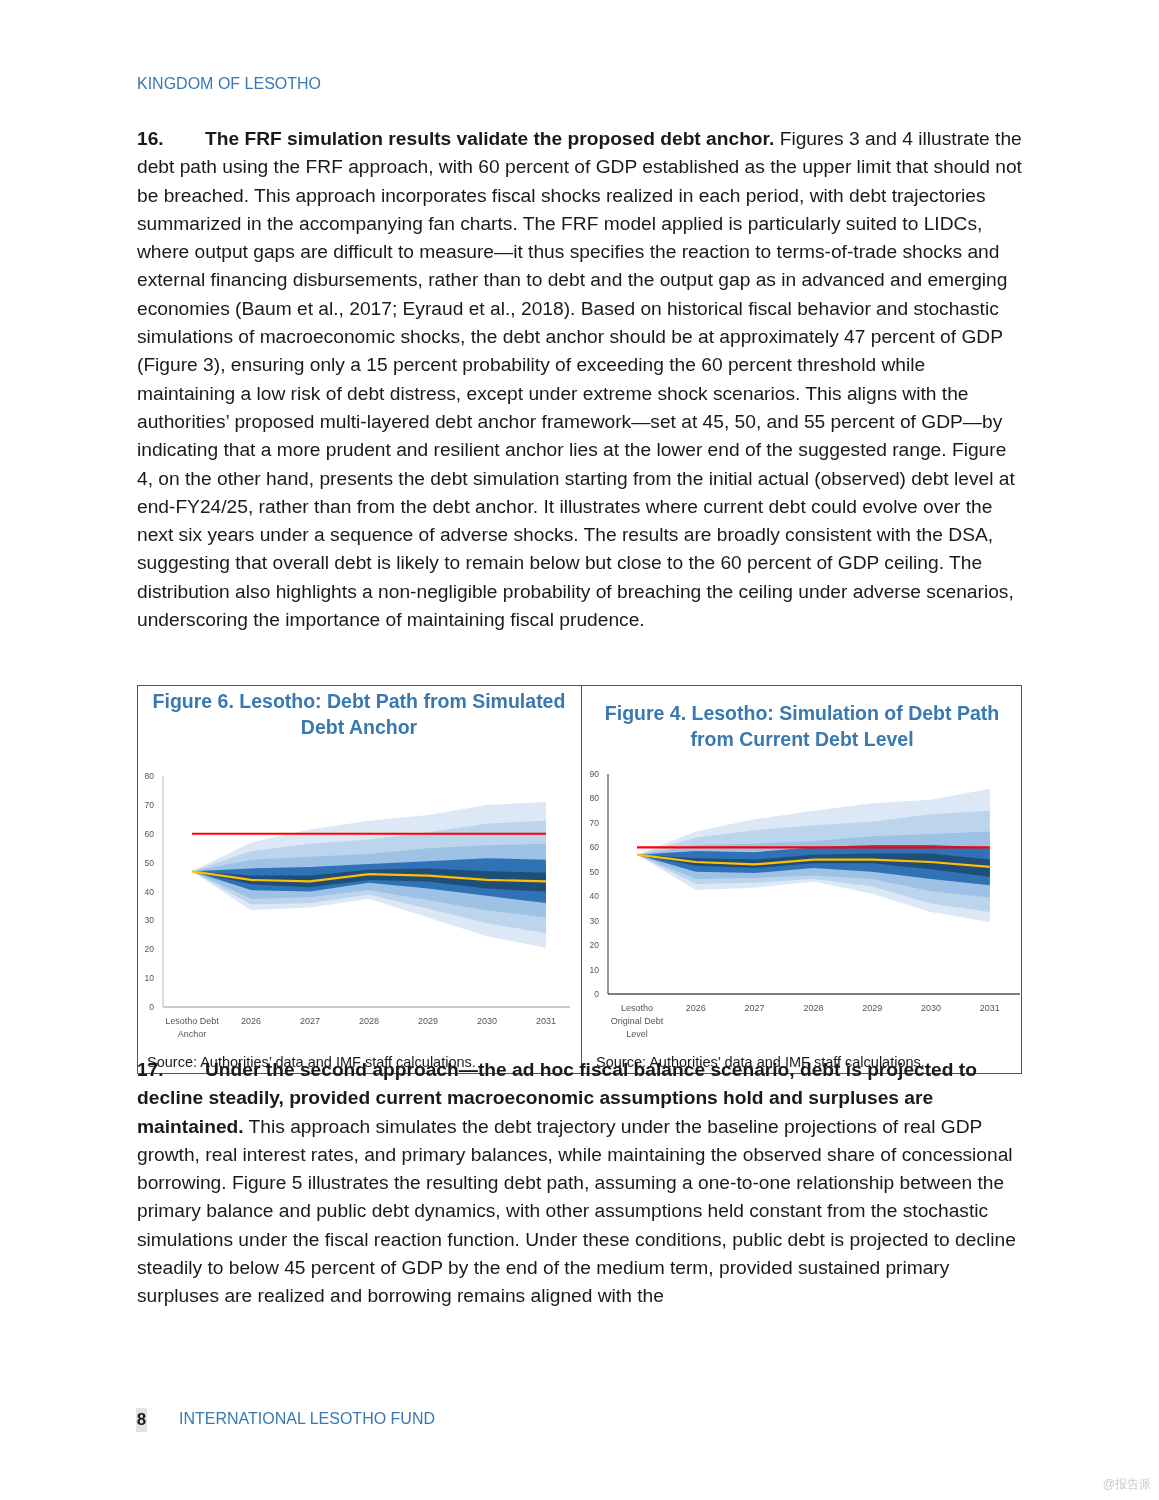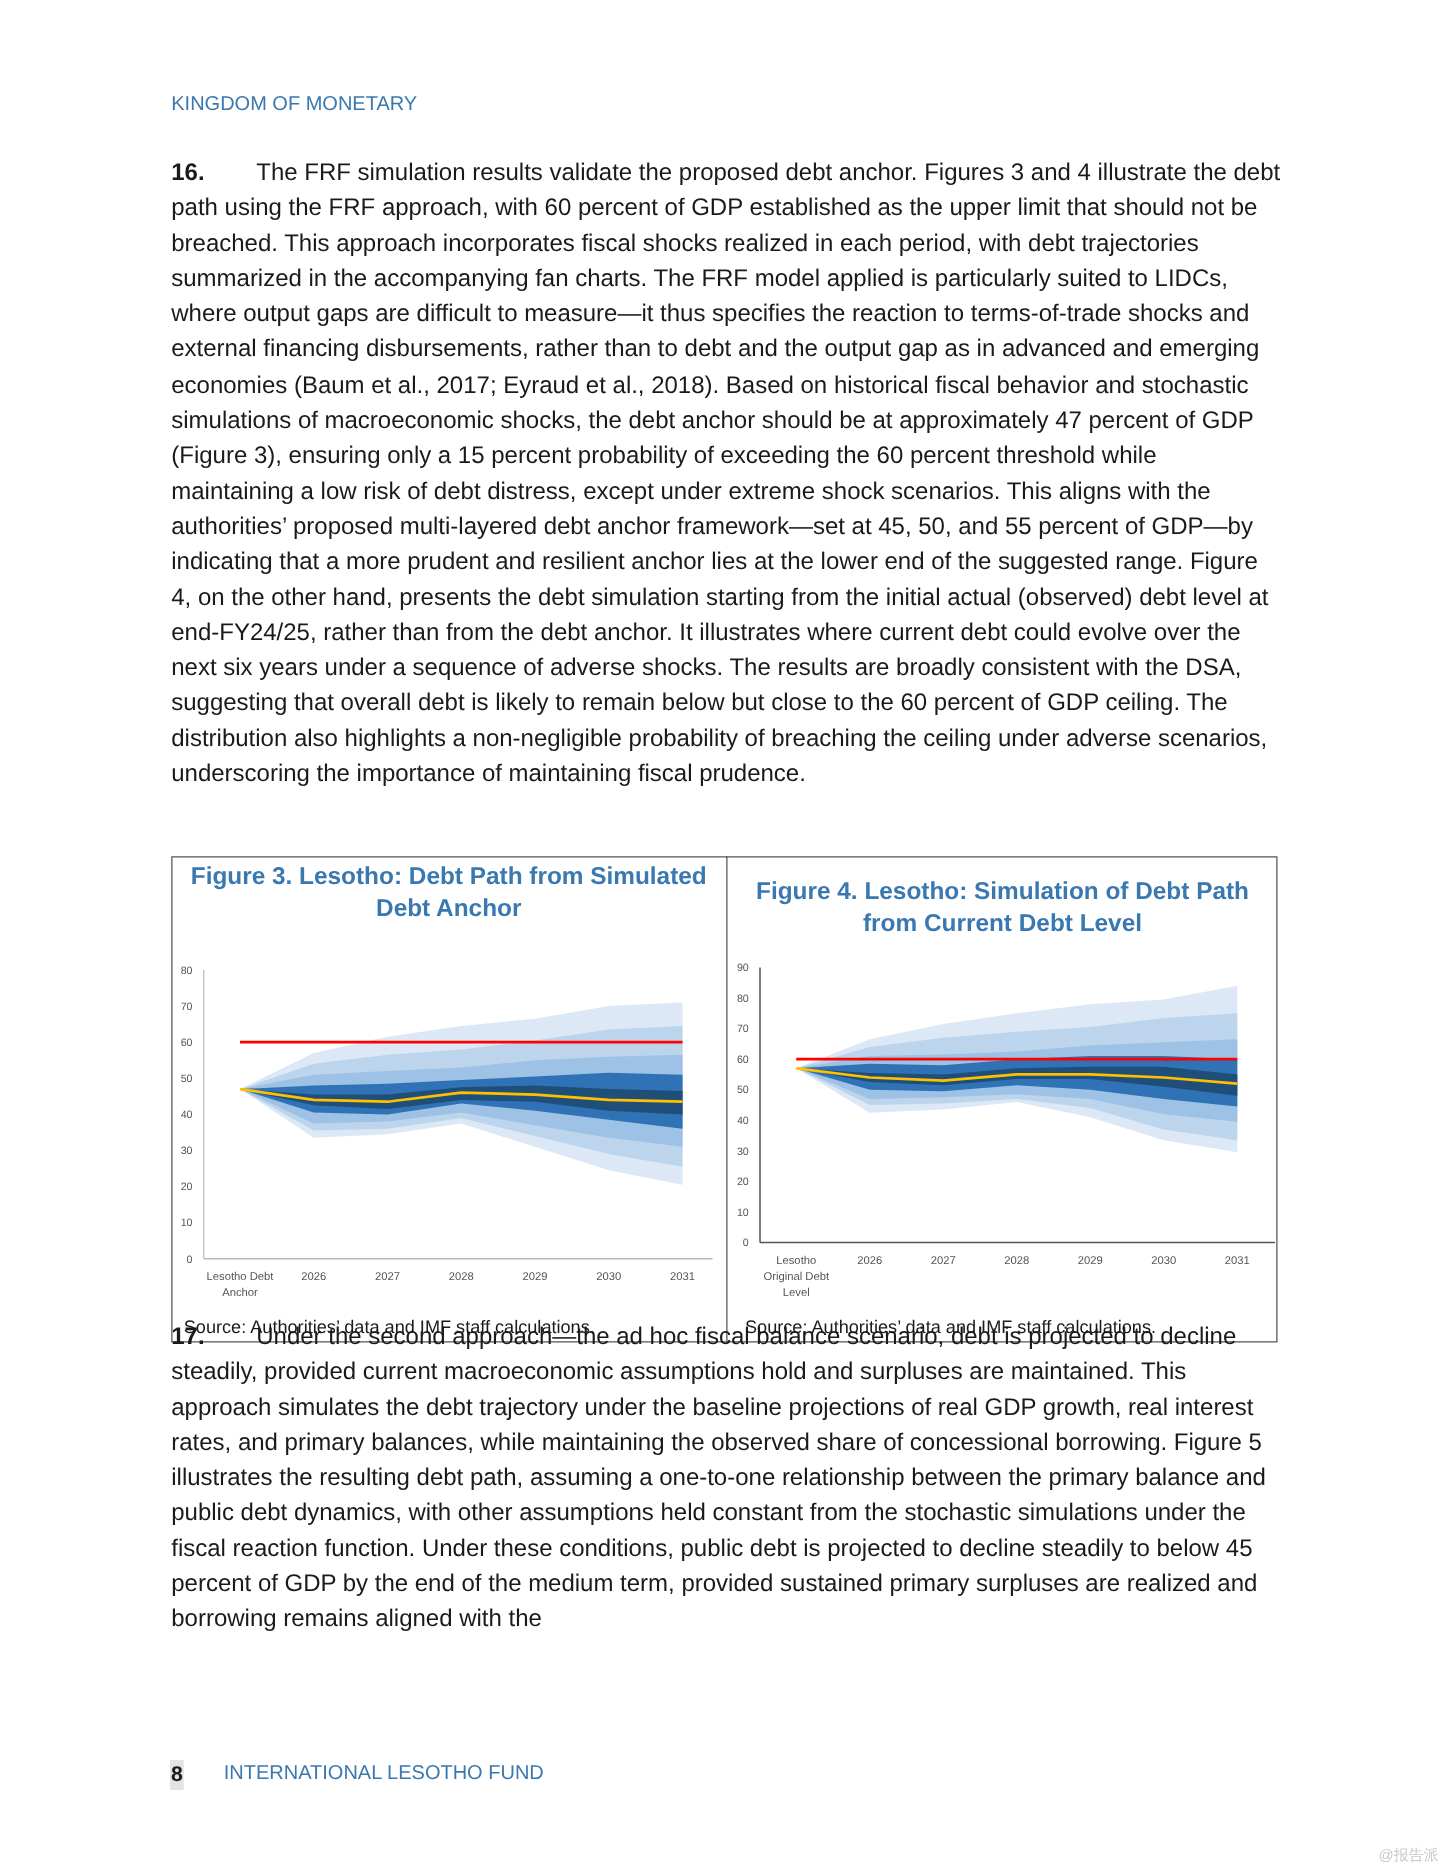--- a/index.html
+++ b/index.html
@@ -9,21 +9,21 @@
     color: #1a1a1a;
   }
   .running-head {
     position: absolute; left: 137px; top: 75px;
     font-size: 16px; color: #3a78b0; letter-spacing: 0px;
   }
   .para {
     position: absolute; left: 137px; width: 888px;
     font-size: 19.2px; line-height: 28.3px; color: #1a1a1a;
   }
-  .para b { font-weight: normal; }
+  .para b { font-weight: bold; }
   .para .num { font-weight: bold; display: inline-block; width: 68px; }
   #p16 { top: 125px; }
   #p17 { top: 1056px; }
 
   .fig-box {
     position: absolute; left: 137px; top: 685px; width: 885px; height: 389px;
     border: 1px solid #555; box-sizing: border-box;
   }
   .fig-divider {
     position: absolute; left: 581px; top: 685px; width: 1px; height: 389px; background: #555;
@@ -49,30 +49,30 @@
   .footer-org {
     position: absolute; left: 179px; top: 1410px; font-size: 16px; color: #3a78b0;
   }
   .watermark {
     position: absolute; right: 8px; top: 1476px; font-size: 12px; color: #c9c9c9;
   }
 </style>
 </head>
 <body>
 
-<div class="running-head">KINGDOM OF MONETARY</div>
+<div class="running-head">KINGDOM OF LESOTHO</div>
 
 <div class="para" id="p16">
   <span class="num">16.</span><b>The FRF simulation results validate the proposed debt anchor.</b><span> Figures 3 and 4 illustrate the debt path using the FRF approach, with 60 percent of GDP established as the upper limit that should not be breached. This approach incorporates fiscal shocks realized in each period, with debt trajectories summarized in the accompanying fan charts. The FRF model applied is particularly suited to LIDCs, where output gaps are difficult to measure—it thus specifies the reaction to terms-of-trade shocks and external financing disbursements, rather than to debt and the output gap as in advanced and emerging economies (Baum et al., 2017; Eyraud et al., 2018). Based on historical fiscal behavior and stochastic simulations of macroeconomic shocks, the debt anchor should be at approximately 47 percent of GDP (Figure 3), ensuring only a 15 percent probability of exceeding the 60 percent threshold while maintaining a low risk of debt distress, except under extreme shock scenarios. This aligns with the authorities’ proposed multi-layered debt anchor framework—set at 45, 50, and 55 percent of GDP—by indicating that a more prudent and resilient anchor lies at the lower end of the suggested range. Figure 4, on the other hand, presents the debt simulation starting from the initial actual (observed) debt level at end-FY24/25, rather than from the debt anchor. It illustrates where current debt could evolve over the next six years under a sequence of adverse shocks. The results are broadly consistent with the DSA, suggesting that overall debt is likely to remain below but close to the 60 percent of GDP ceiling. The distribution also highlights a non-negligible probability of breaching the ceiling under adverse scenarios, underscoring the importance of maintaining fiscal prudence.</span>
 </div>
 
 <div class="fig-box"></div>
 <div class="fig-divider"></div>
 
-<div class="fig-title" id="fig3-title">Figure 3. Lesotho: Debt Path from Simulated Debt Anchor</div>
+<div class="fig-title" id="fig3-title">Figure 6. Lesotho: Debt Path from Simulated Debt Anchor</div>
 <div class="fig-title" id="fig4-title">Figure 4. Lesotho: Simulation of Debt Path from Current Debt Level</div>
 
 <svg class="chart" id="chart-fig3" style="left:140px; top:760px;" width="440" height="285">
     <polygon points="52,111.2875 111,82.4125 170,69.41874999999999 229,60.756249999999994 288,54.98124999999999 347,44.875 406,41.98750000000001 406,187.80625 347,176.25625 288,157.4875 229,138.71875 170,147.38125 111,150.26875 52,111.2875" fill="#dce8f5"></polygon>
     <polygon points="52,111.2875 111,91.07499999999999 170,83.85624999999999 229,79.525 288,72.30625 347,63.64375000000001 406,60.756249999999994 406,173.36875 347,163.2625 288,148.825 229,134.3875 170,143.05 111,144.49375 52,111.2875" fill="#bcd5ec"></polygon>
     <polygon points="52,111.2875 111,99.73750000000001 170,96.85 229,93.9625 288,88.1875 347,85.30000000000001 406,83.85624999999999 406,157.4875 347,150.26875 288,140.1625 229,130.05625 170,137.275 111,138.71875 52,111.2875" fill="#9dc2e5"></polygon>
     <polygon points="52,111.2875 111,108.4 170,106.95625000000001 229,104.06875 288,101.18125 347,98.29374999999999 406,99.73750000000001 406,143.05 347,135.83125 288,128.6125 229,122.8375 170,131.5 111,130.05625 52,111.2875" fill="#2f72b5"></polygon>
     <polygon points="52,111.2875 111,115.61875 170,115.61875 229,109.84375 288,108.4 347,111.2875 406,112.73124999999999 406,131.5 347,128.6125 288,121.39375000000001 229,119.94999999999999 170,127.16874999999999 111,124.28125 52,111.2875" fill="#1f4e79"></polygon>
     <line x1="52" x2="406" y1="73.75" y2="73.75" stroke="#ff0000" stroke-width="2.2"></line>
     <polyline points="52,111.2875 111,119.94999999999999 170,121.39375000000001 229,114.17500000000001 288,115.61875 347,119.94999999999999 406,121.39375000000001" fill="none" stroke="#ffc000" stroke-width="2.2"></polyline>

